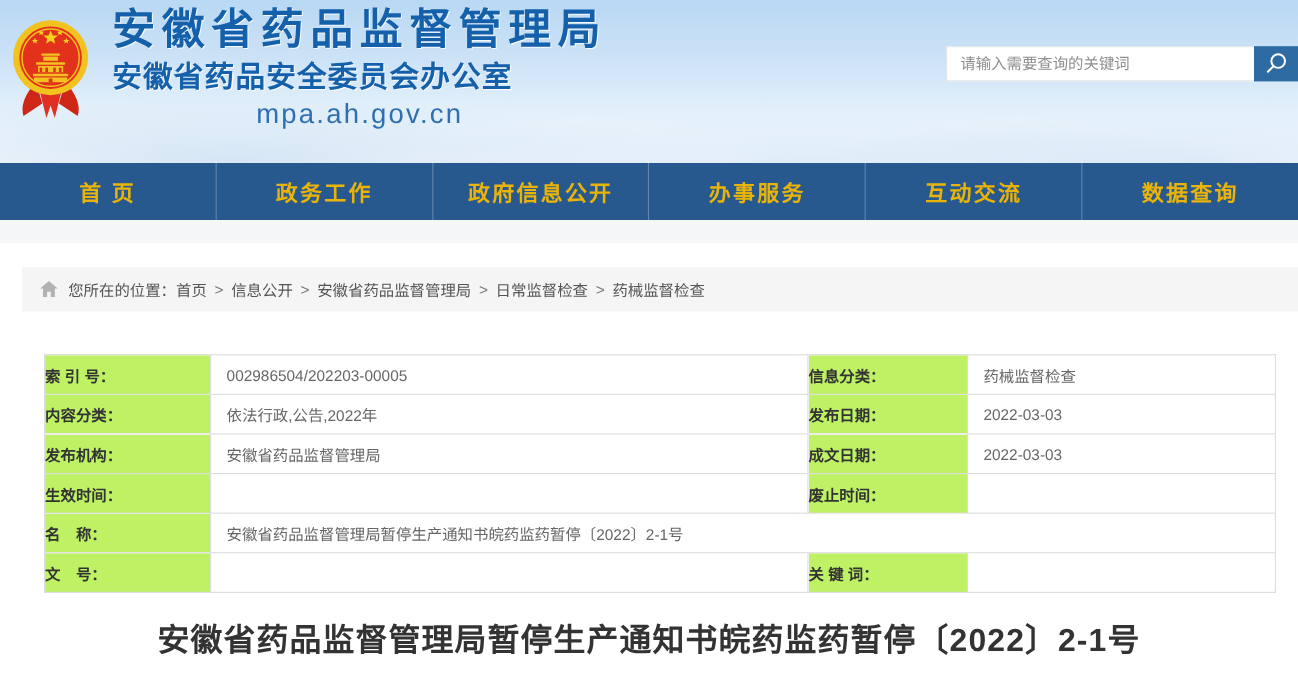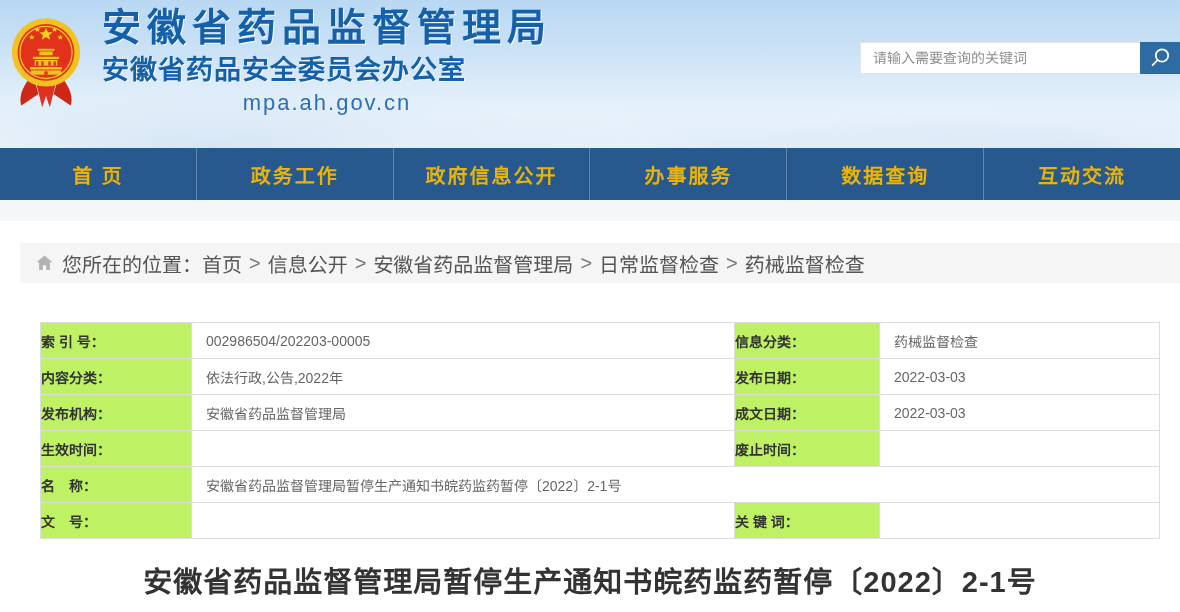--- a/index.html
+++ b/index.html
@@ -26,21 +26,21 @@
   .emblem { width:72px; height:104px; margin-top:2px; }
   .brand-text { margin-left:20px; }
   .brand-line1 {
     font-size:39px; font-weight:bold; color:#1560ab; letter-spacing:6px;
     text-shadow:1px 1px 0 rgba(255,255,255,.85); line-height:1.15; white-space:nowrap;
   }
   .brand-line2 {
     font-size:27px; font-weight:bold; color:#1560ab; letter-spacing:1px;
     text-shadow:1px 1px 0 rgba(255,255,255,.85); line-height:1.2; margin-top:3px; white-space:nowrap;
   }
-  .brand-url { text-align:center; font-size:22px; color:#2f6fb1; letter-spacing:2px; margin-top:4px; }
+  .brand-url { text-align:center; font-size:25px; color:#2f6fb1; letter-spacing:2px; margin-top:4px; }
 
   .search-box { position:absolute; top:42px; right:0; display:flex; height:32px; }
   .search-input {
     width:280px; height:32px; border:1px solid #e4e4e4; border-right:0; background:#fff;
     padding:0 12px; font-size:14px; color:#737373; outline:none;
     font-family:"Liberation Sans","DejaVu Sans",sans-serif;
   }
   .search-input::placeholder { color:#8f8f8f; }
   .search-btn {
     width:40px; height:32px; border:0; background:#2e6ba3; cursor:pointer;
@@ -55,21 +55,21 @@
     text-decoration:none; border-right:1px solid rgba(255,255,255,.28);
   }
   .nav a:last-child { border-right:0; }
 
   .gray-strip { height:21px; background:#f4f6f7; }
 
   
   .breadcrumb {
     margin:22px 0 0 20px; height:40px; background:#f5f5f5;
     display:flex; align-items:center; padding-left:16px;
-    font-size:20px; color:#555;
+    font-size:14px; color:#555;
   }
   .breadcrumb .home-icon { width:17px; height:16px; margin-right:9px; flex:0 0 auto; }
   .breadcrumb a { color:#555; text-decoration:none; }
   .crumb-sep { margin:0 7px; color:#777; }
 
   
   .meta-table {
     margin:39px 21px 0 40px; width:1119px;
     border-collapse:collapse; table-layout:fixed;
   }
@@ -141,22 +141,22 @@
       </svg>
     </button>
   </div>
 </div>
 
 <div class="nav">
   <a href="#">首 页</a>
   <a href="#">政务工作</a>
   <a href="#">政府信息公开</a>
   <a href="#">办事服务</a>
+  <a href="#">互动交流</a>
   <a href="#">数据查询</a>
-  <a href="#">互动交流</a>
 </div>
 
 <div class="gray-strip"></div>
 
 <div class="breadcrumb">
   <svg class="home-icon" viewBox="0 0 17 16">
     <path d="M8.5 0.5 L16.5 7.2 H13.9 V15 H10.2 V10.3 H6.8 V15 H3.1 V7.2 H0.5 Z" fill="#b2b2b2"></path>
   </svg>
   <span>您所在的位置：</span>
   <a href="#">首页</a>

